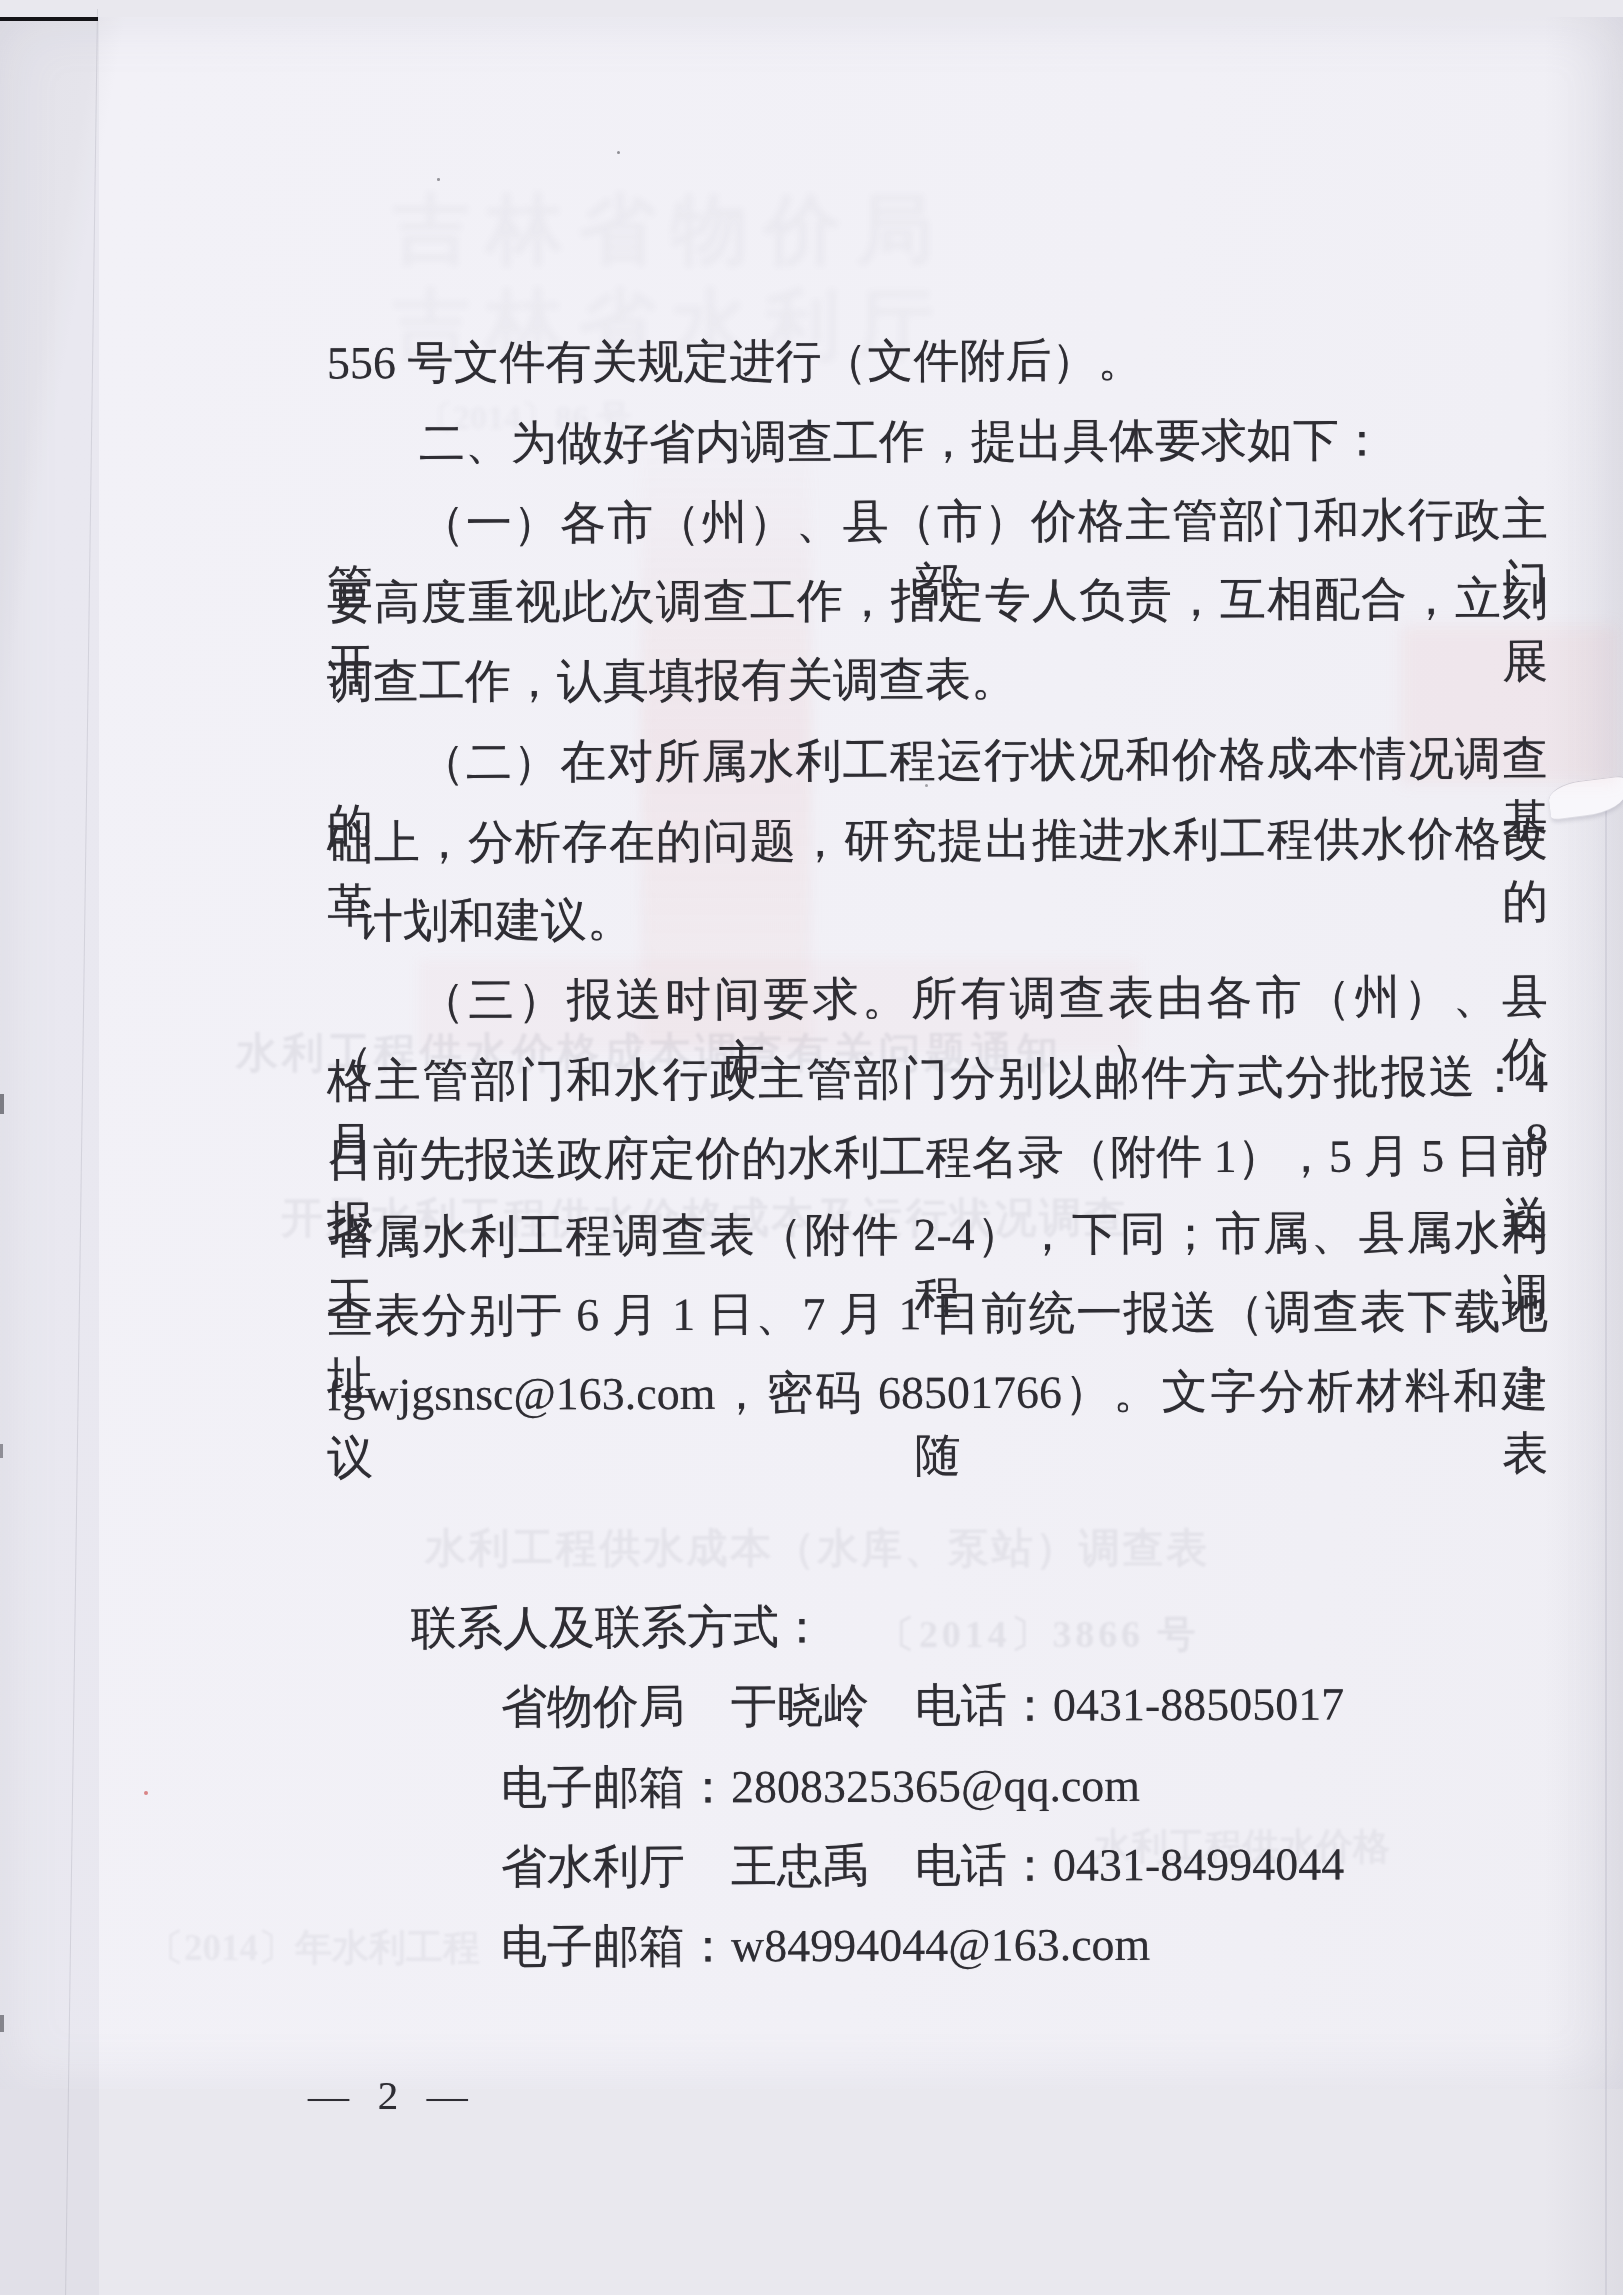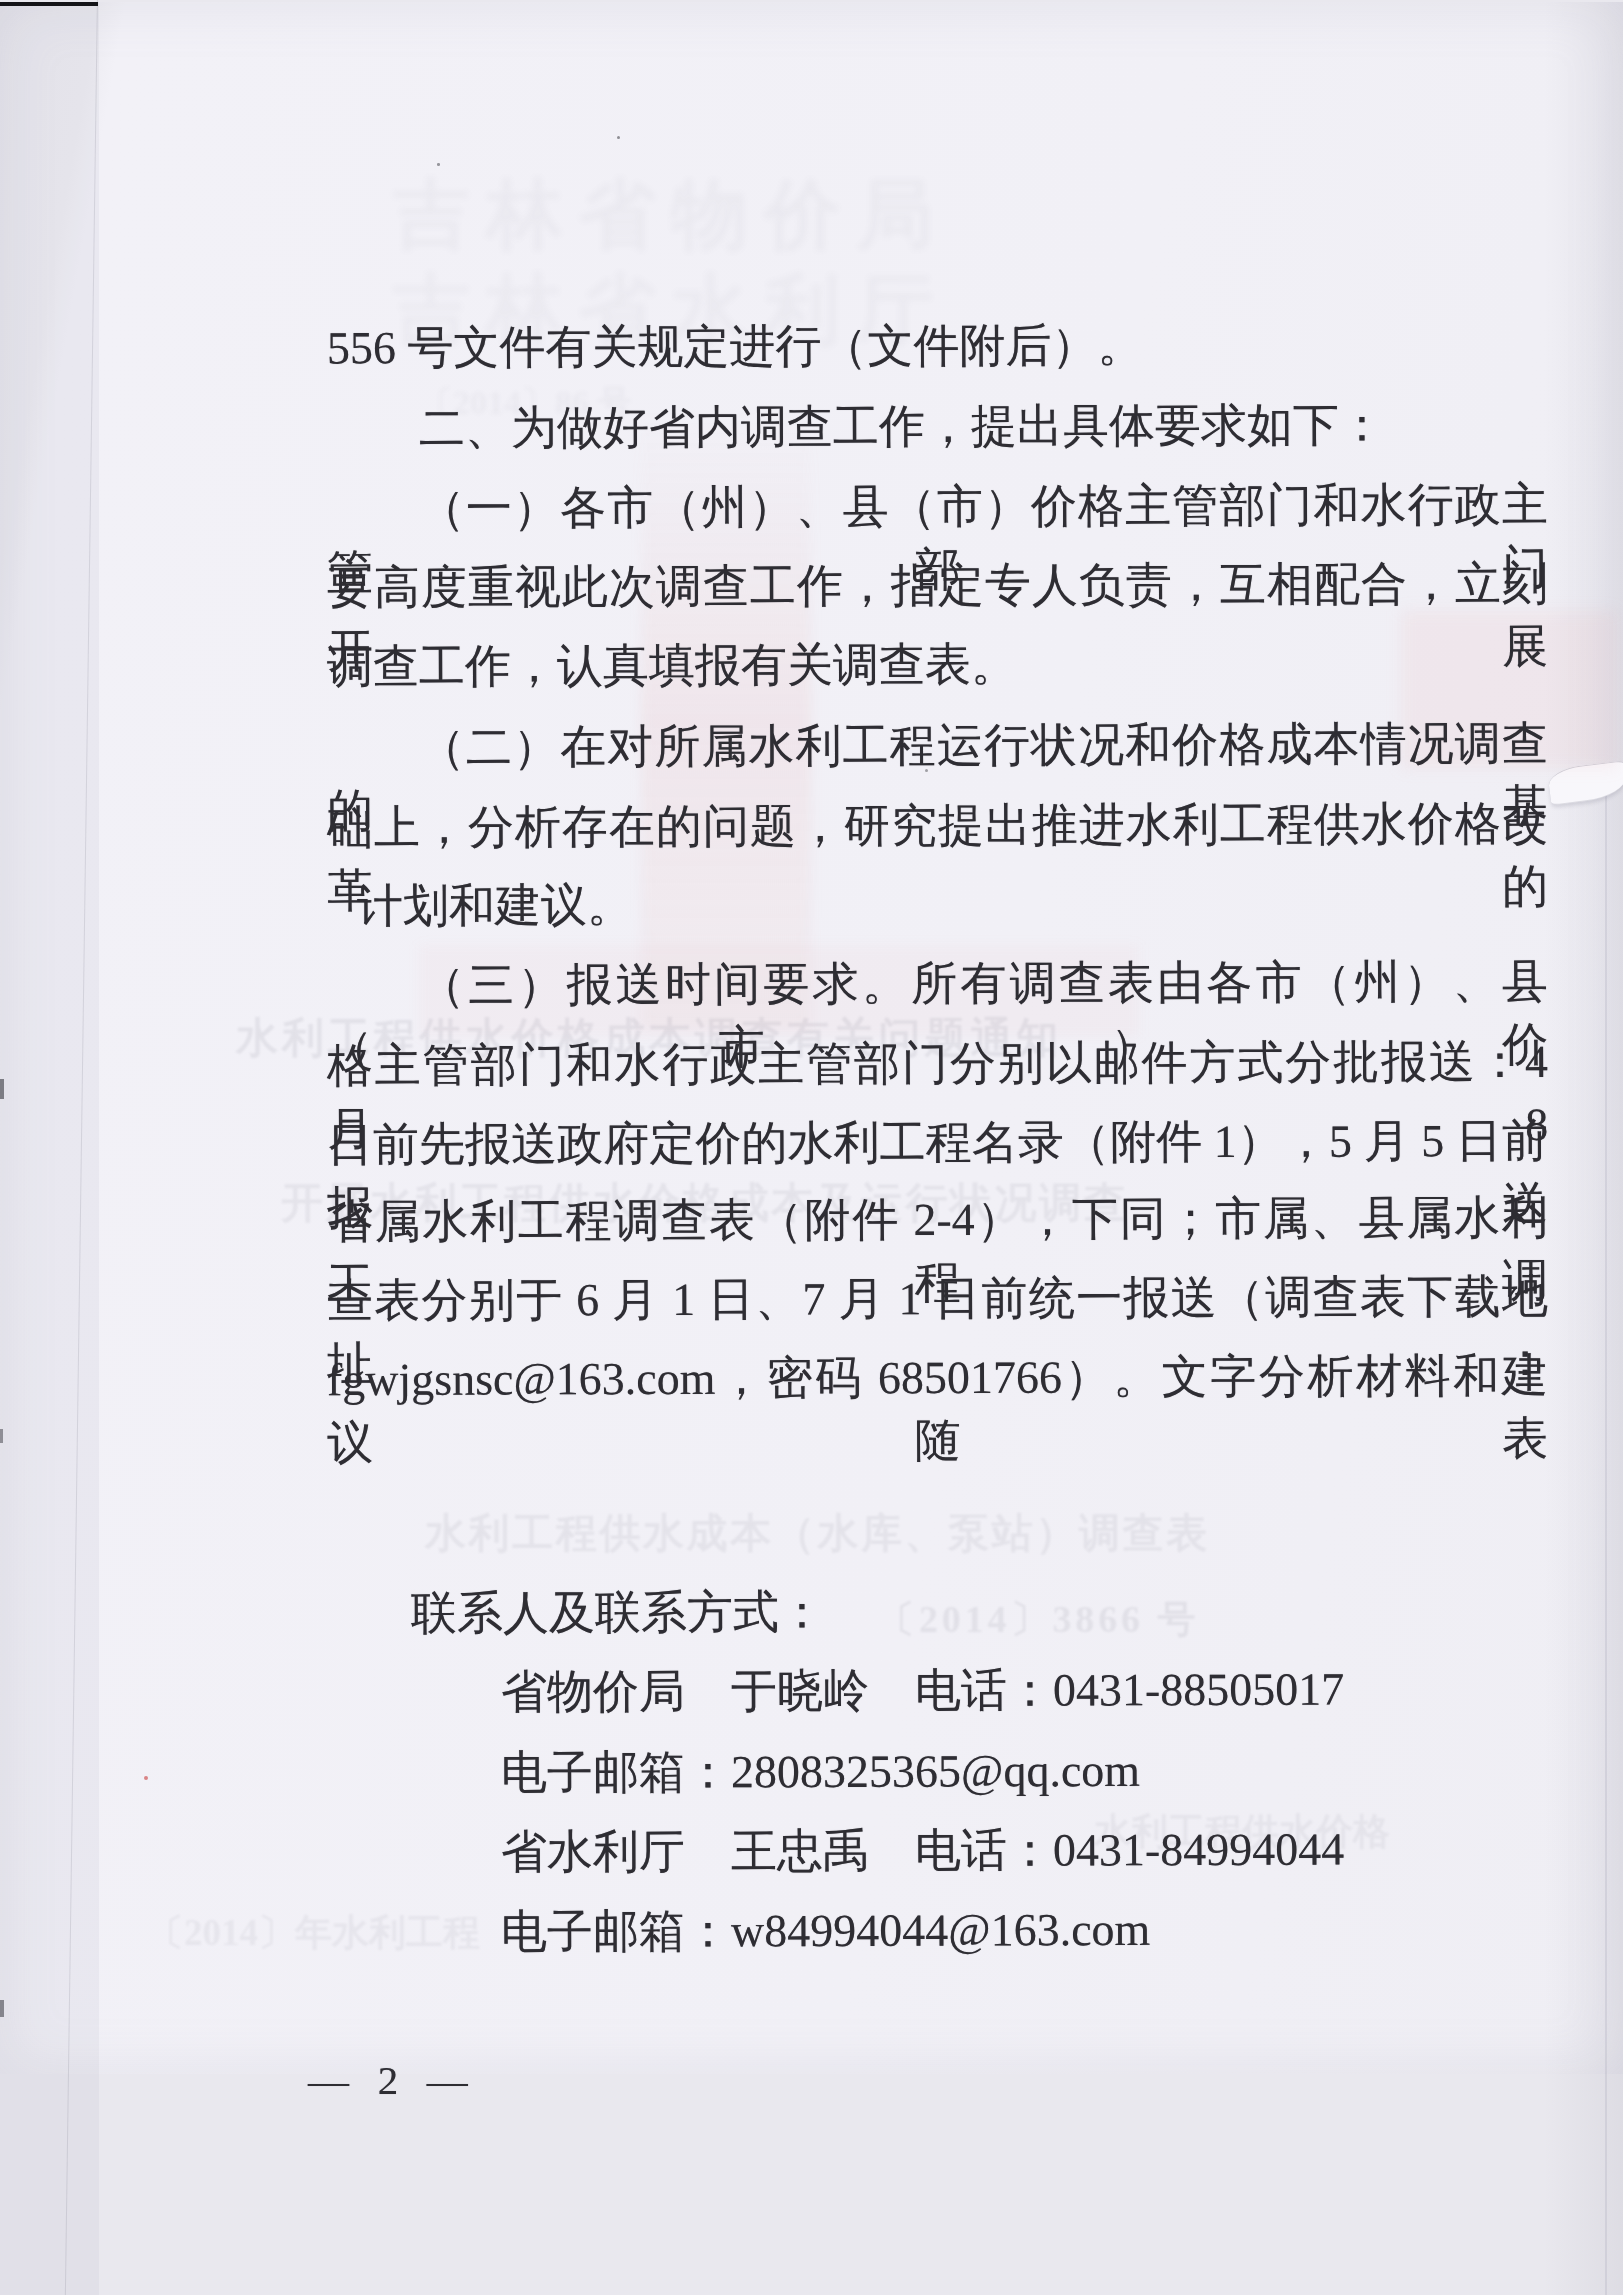--- a/index.html
+++ b/index.html
@@ -2,21 +2,21 @@
 <html style="font-size:10.5px"><head>
 <meta charset="utf-8">
 <style>
   html,body{margin:0;padding:0;}
   body{
     width:1623px;height:2295px;position:relative;overflow:hidden;
     background:#e9e8ee;
     font-family:"Liberation Serif","DejaVu Serif",serif;
   }
   .page{
-    position:absolute;left:0;top:2px;width:1623px;height:2072px;
+    position:absolute;left:0;top:17px;width:1623px;height:2072px;
     background:linear-gradient(100deg,#ebeaf0 0px,#edecf2 98px,#f2f1f7 124px,#f1f0f6 60%,#efeef4 100%);
     box-shadow:inset 0 0 59px rgba(150,148,165,0.16);
   }
   .artifact{position:absolute;pointer-events:none;}
   .ln{
     position:absolute;left:327px;
     font-size:46px;line-height:63px;color:#2e2d33;
     white-space:pre;letter-spacing:0px;
     text-shadow:0 0 0.7px rgba(46,45,51,0.55);
     transform:rotate(-0.2deg);

